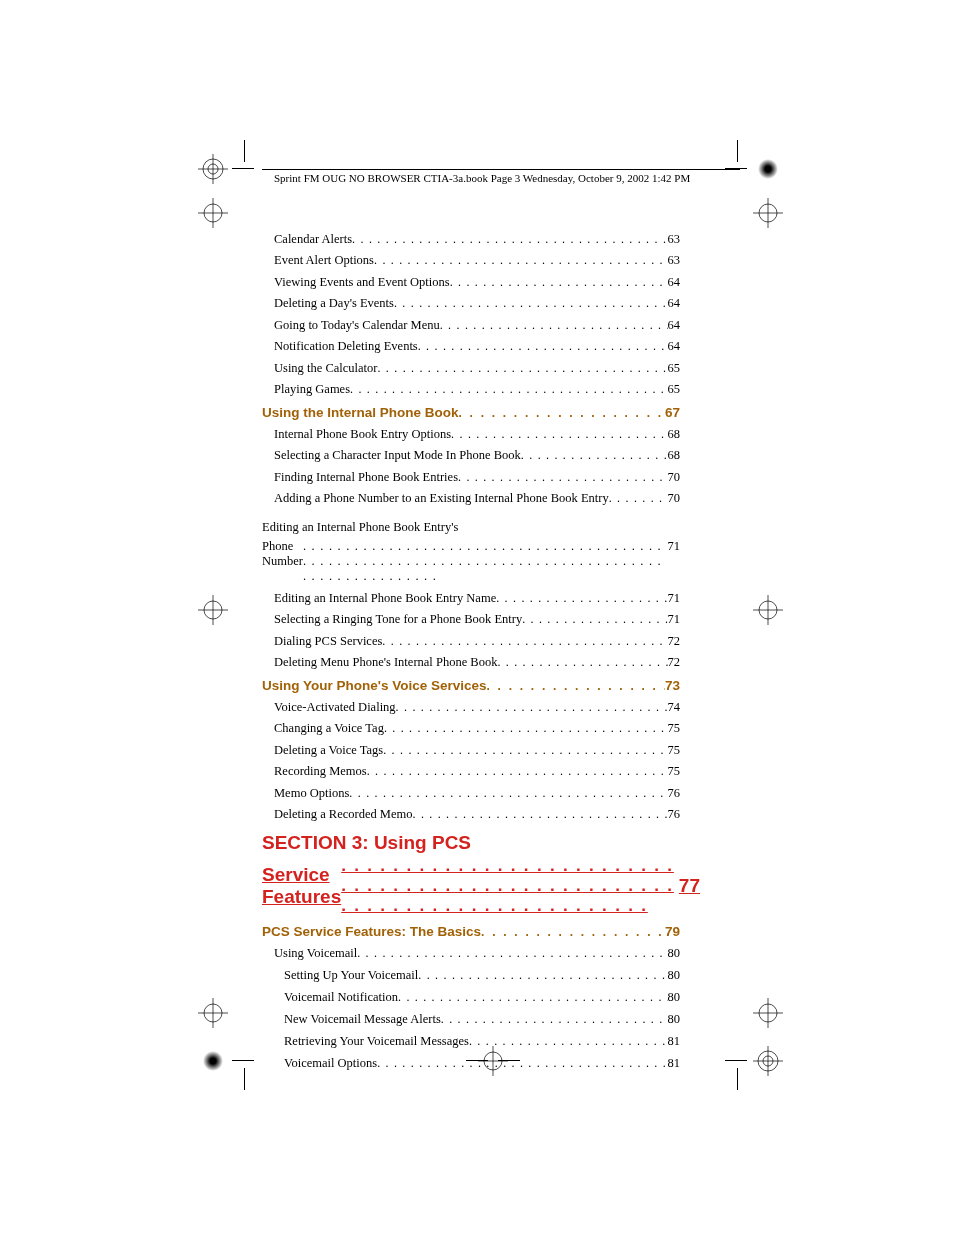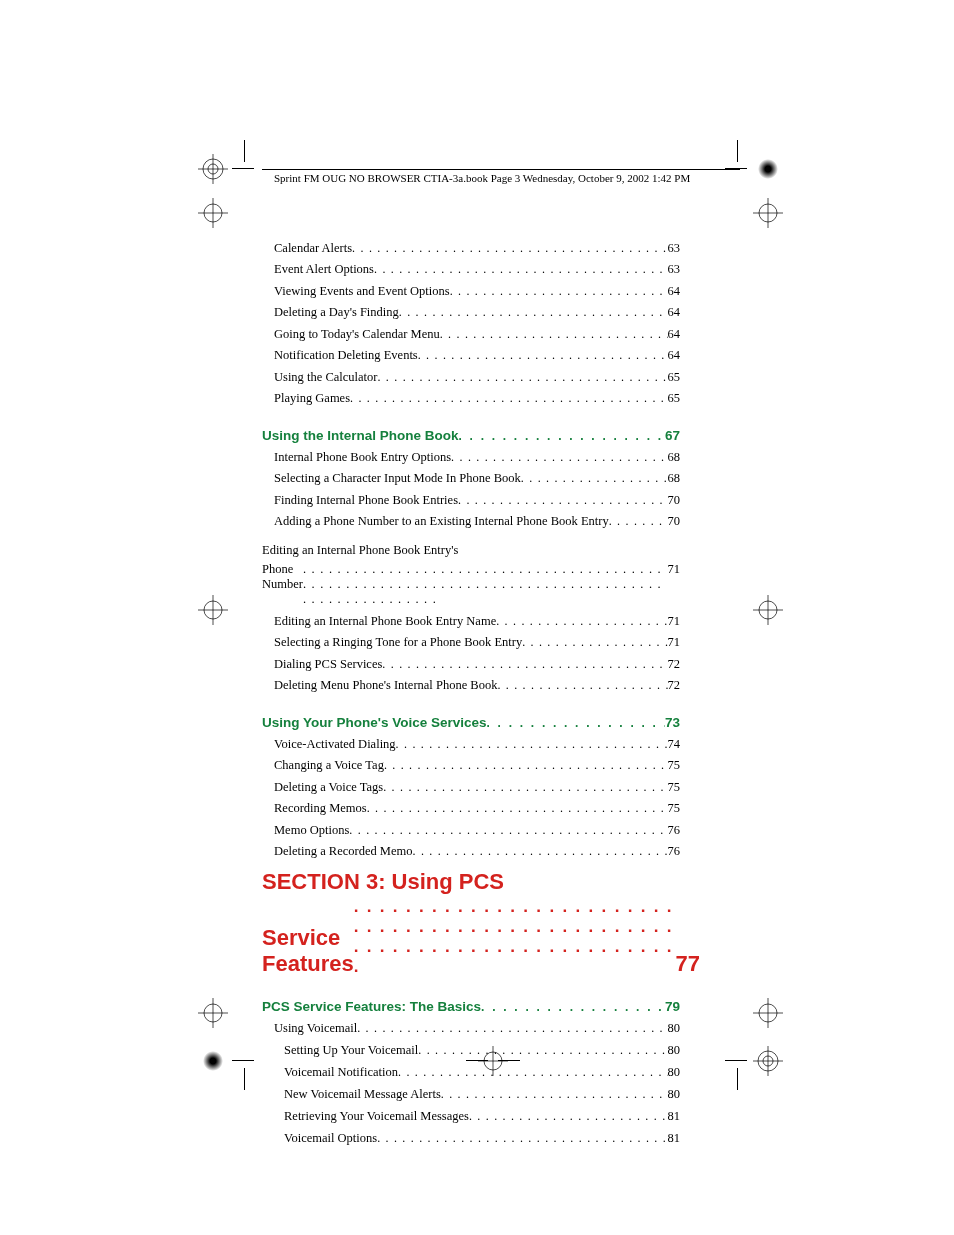--- a/index.html
+++ b/index.html
@@ -28,21 +28,21 @@
   .header-text {
     position: absolute;
     top: 172px;
     left: 274px;
     font-family: 'Times New Roman', serif;
     font-size: 11px;
     color: #000;
   }
   .content-frame {
     position: absolute;
-    top: 234px;
+    top: 225px;
     left: 262px;
     width: 418px;
   }
   .toc-row {
     display: flex;
     align-items: baseline;
     font-family: Georgia, 'Times New Roman', serif;
     font-size: 12.5px;
     color: #000;
     margin-top: 6.5px;
@@ -56,39 +56,40 @@
     font-size: 12px;
     letter-spacing: 1.2px;
   }
   .toc-row .leader::after {
     content: " . . . . . . . . . . . . . . . . . . . . . . . . . . . . . . . . . . . . . . . . . . . . . . . . . . . . . . . . . . . . . . . . . . . . . . . . . . . . . . . . . . . . . . . . . . . . . . . . . . . . ";
   }
   .toc-chapter {
     font-family: Arial, Helvetica, sans-serif;
     font-weight: 700;
     font-size: 13.5px;
-    color: #15803d;
-    margin-top: 22px;
+    color: #a16207;
+    margin-top: 8px;
   }
   .toc-chapter .leader::after {
     content: " . . . . . . . . . . . . . . . . . . . . . . . . . . . . . . . . . . . . . . . . . . . . . . . . . . . . . . . . . . . . . . . . . . . . . . . . . . . . . . . . . . . . . . . . . . . . . . . . . . . . ";
     letter-spacing: 2.2px;
   }
   .toc-section {
     font-family: Arial, Helvetica, sans-serif;
     font-weight: 700;
-    font-size: 22px;
+    font-size: 19px;
     color: #d4221e;
     margin-top: 10px;
     width: 438px;
   }
   .toc-section-row2 {
     display:flex;
-    align-items:flex-end;
+    align-items:center;
     width: 438px;
+    text-decoration: underline;
   }
   .toc-section-row2 .leader {
     flex:1 1 auto;
     overflow:hidden;
     font-family: Arial, Helvetica, sans-serif;
     font-weight:700;
     font-size:17px;
     color:#d4221e;
     letter-spacing:1.8px;
   }
@@ -209,21 +210,21 @@
       <span>Event Alert Options</span>
       <span class="leader"></span>
       <span>63</span>
     </div>
     <div class="toc-row sub">
       <span>Viewing Events and Event Options</span>
       <span class="leader"></span>
       <span>64</span>
     </div>
     <div class="toc-row sub">
-      <span>Deleting a Day's Finding</span>
+      <span>Deleting a Day's Events</span>
       <span class="leader"></span>
       <span>64</span>
     </div>
     <div class="toc-row sub">
       <span>Going to Today's Calendar Menu</span>
       <span class="leader"></span>
       <span>64</span>
     </div>
     <div class="toc-row sub">
       <span>Notification Deleting Events</span>

